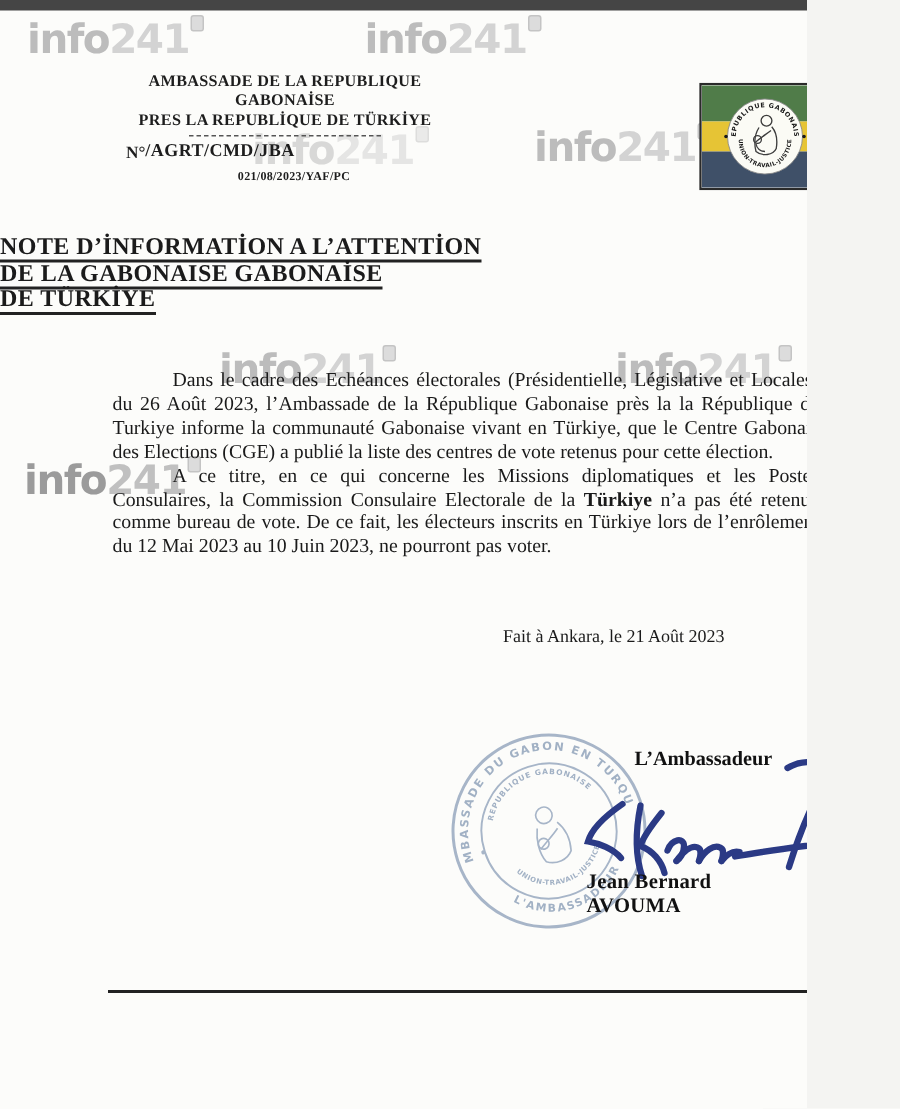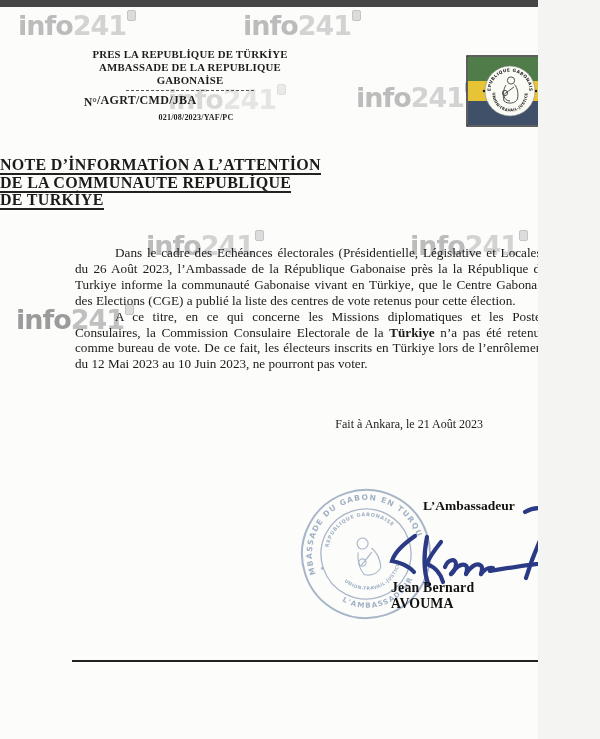--- a/index.html
+++ b/index.html
@@ -82,22 +82,22 @@
   <div class="wm w4 faint"><span class="wm-main">info</span><span class="wm-num">241</span><span class="wm-badge"></span></div>
   <div class="wm w5"><span class="wm-main">info</span><span class="wm-num">241</span><span class="wm-badge"></span></div>
   <div class="wm w6"><span class="wm-main">info</span><span class="wm-num">241</span><span class="wm-badge"></span></div>
   <div class="wm w7"><span class="wm-main">info</span><span class="wm-num">241</span><span class="wm-badge"></span></div>
   <div class="wm w8 dark"><span class="wm-main">info</span><span class="wm-num">241</span><span class="wm-badge"></span></div>
   <div class="wm w9"><span class="wm-main">info</span></div>
 
   <div class="content">
 
     <header class="letterhead">
+      <div class="org-line">AMBASSADE DE LA REPUBLIQUE GABONAİSE</div>
       <div class="org-line">PRES LA REPUBLİQUE DE TÜRKİYE</div>
-      <div class="org-line">AMBASSADE DE LA REPUBLIQUE GABONAİSE</div>
       <div class="dotted"></div>
       <div class="refrow">
         <span class="refpre">N°</span>
         <span class="refsuf">/AGRT/CMD/JBA</span>
       </div>
       <div class="refsub">021/08/2023/YAF/PC</div>
     </header>
 
     <div class="logo">
       <svg width="88" height="72" viewBox="0 0 88 72">
@@ -123,21 +123,21 @@
           <path d="M40,30 C37.5,34 36.5,40 38,46 C42,49.5 49.5,48.5 51.5,44 C52.5,38 51.5,33 48.5,29.5"></path>
           <path d="M48,32 C44,35 40,37.5 37.5,40"></path>
           <circle cx="39" cy="38" r="2.6"></circle>
           <path d="M38,41 C38.5,44 41,46 44,46"></path>
         </g>
       </svg>
     </div>
 
     <div class="title">
       <div class="title-line"><span>NOTE D’İNFORMATİON A L’ATTENTİON</span></div>
-      <div class="title-line"><span>DE LA COMMUNAUTE REPUBLİQUE</span></div>
+      <div class="title-line"><span>DE LA GABONAISE GABONAİSE</span></div>
       <div class="title-line"><span>DE TÜRKİYE</span></div>
     </div>
 
     <div class="bodytext">
       <p>Dans le cadre des Echéances électorales (Présidentielle, Législative et Locales) du 26 Août 2023, l’Ambassade de la République Gabonaise près la la République de Turkiye informe la communauté Gabonaise vivant en Türkiye, que le Centre Gabonais des Elections (CGE) a publié la liste des centres de vote retenus pour cette élection.</p>
       <p><span>A ce titre, en ce qui concerne les Missions diplomatiques et les Postes Consulaires, la Commission Consulaire Electorale de la </span><b>Türkiye</b><span> n’a pas été retenue comme bureau de vote. De ce fait, les électeurs inscrits en Türkiye lors de l’enrôlement du 12 Mai 2023 au 10 Juin 2023, ne pourront pas voter.</span></p>
     </div>
 
     <div class="dateline">Fait à Ankara, le 21 Août 2023</div>
 

